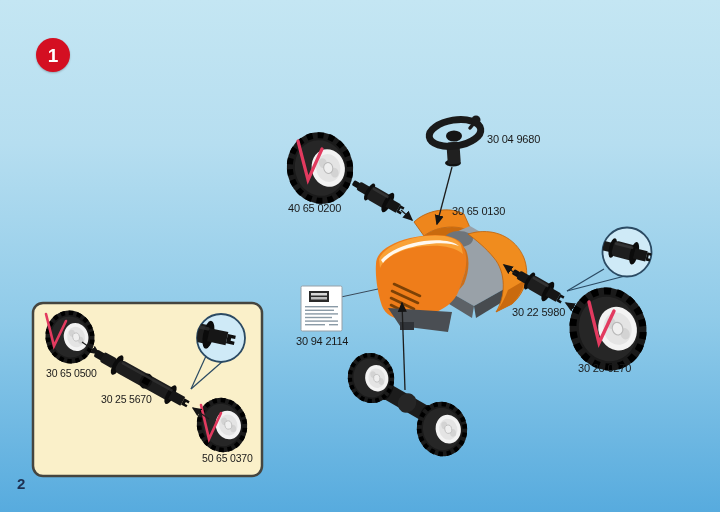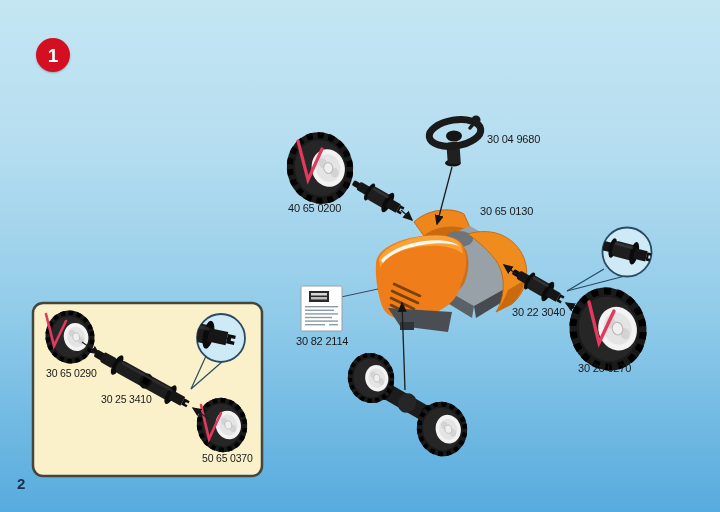--- a/index.html
+++ b/index.html
@@ -218,22 +218,22 @@
     </g>
   </svg>
 
   <div id="step-badge">
     <span>1</span>
   </div>
   <div id="page-number">2</div>
 
   <div class="lbl" style="left:487px;top:133px">30 04 9680</div>
   <div class="lbl" style="left:288px;top:202px">40 65 0200</div>
-  <div class="lbl" style="left:480px;top:205px">30 65 0130</div>
-  <div class="lbl" style="left:512px;top:306px">30 22 3040</div>
+  <div class="lbl" style="left:452px;top:205px">30 65 0130</div>
+  <div class="lbl" style="left:512px;top:306px">30 22 5980</div>
   <div class="lbl" style="left:578px;top:362px">30 26 0270</div>
-  <div class="lbl" style="left:296px;top:335px">30 82 2114</div>
-
-  <div class="lbl inset-lbl" style="left:46px;top:367px">30 65 0290</div>
-  <div class="lbl inset-lbl" style="left:101px;top:393px">30 25 3410</div>
+  <div class="lbl" style="left:296px;top:335px">30 94 2114</div>
+
+  <div class="lbl inset-lbl" style="left:46px;top:367px">30 65 0500</div>
+  <div class="lbl inset-lbl" style="left:101px;top:393px">30 25 5670</div>
   <div class="lbl inset-lbl" style="left:202px;top:452px">50 65 0370</div>
 
 </div>
 
 </body></html>

